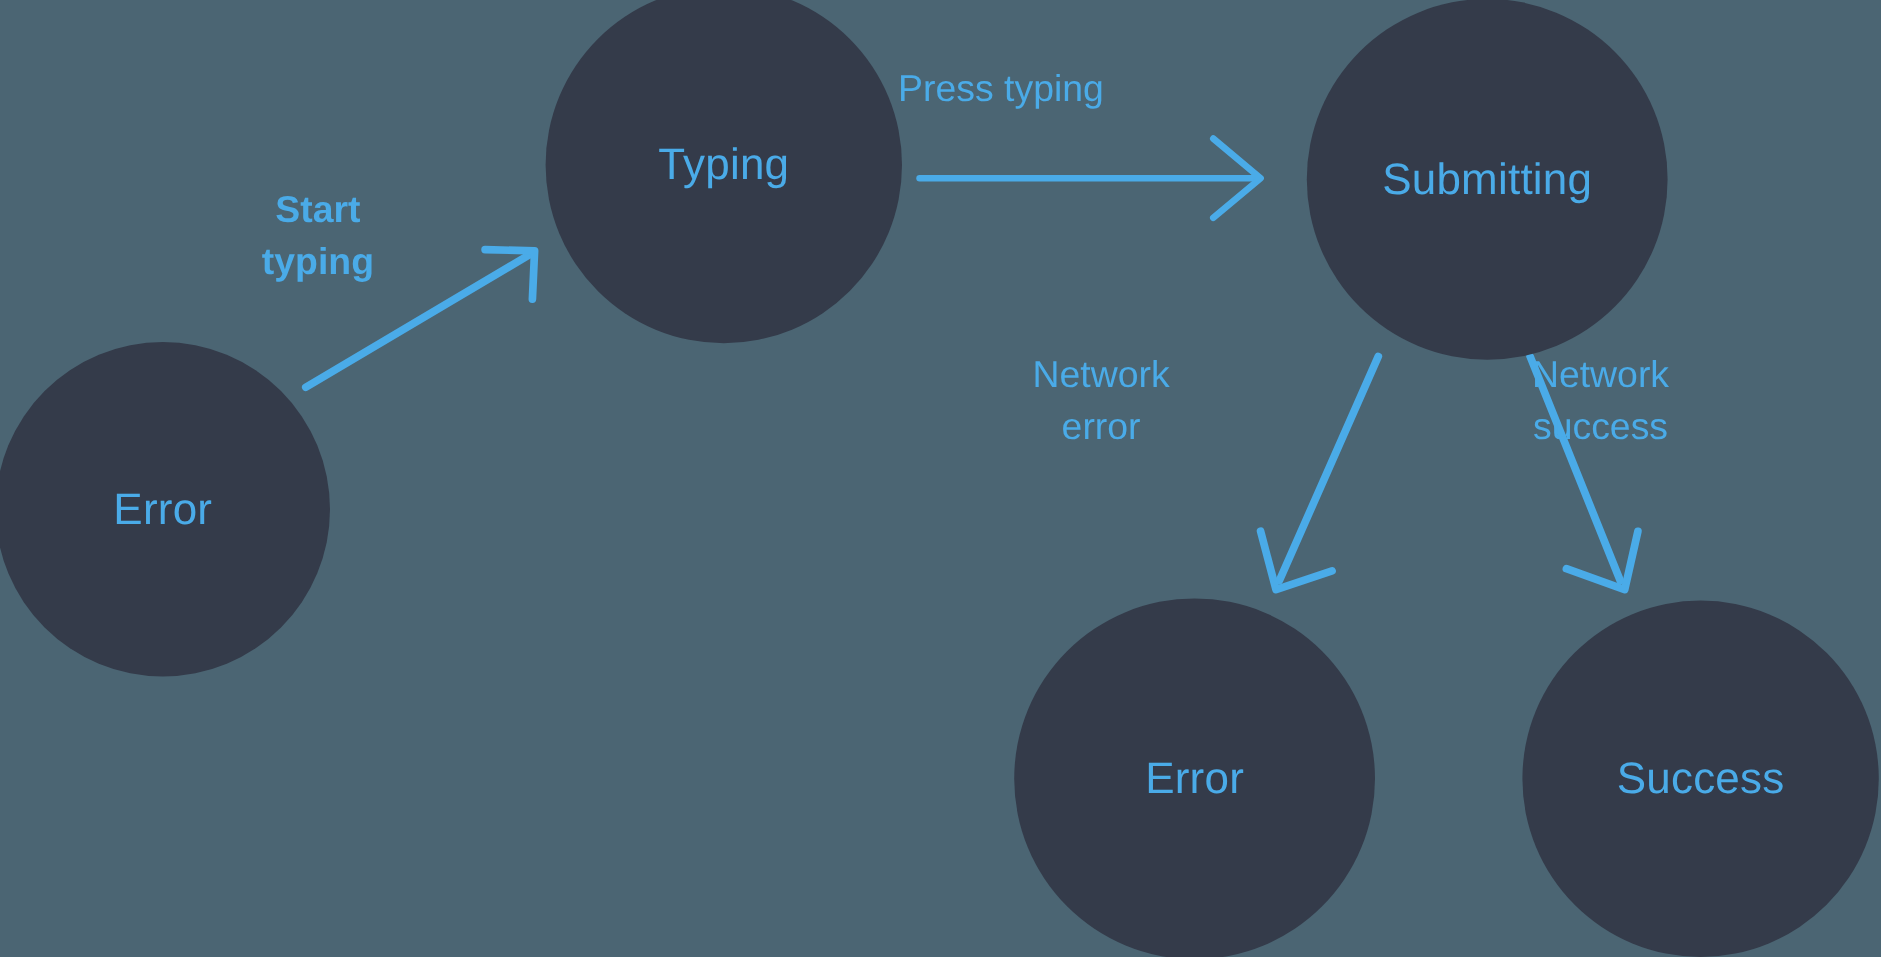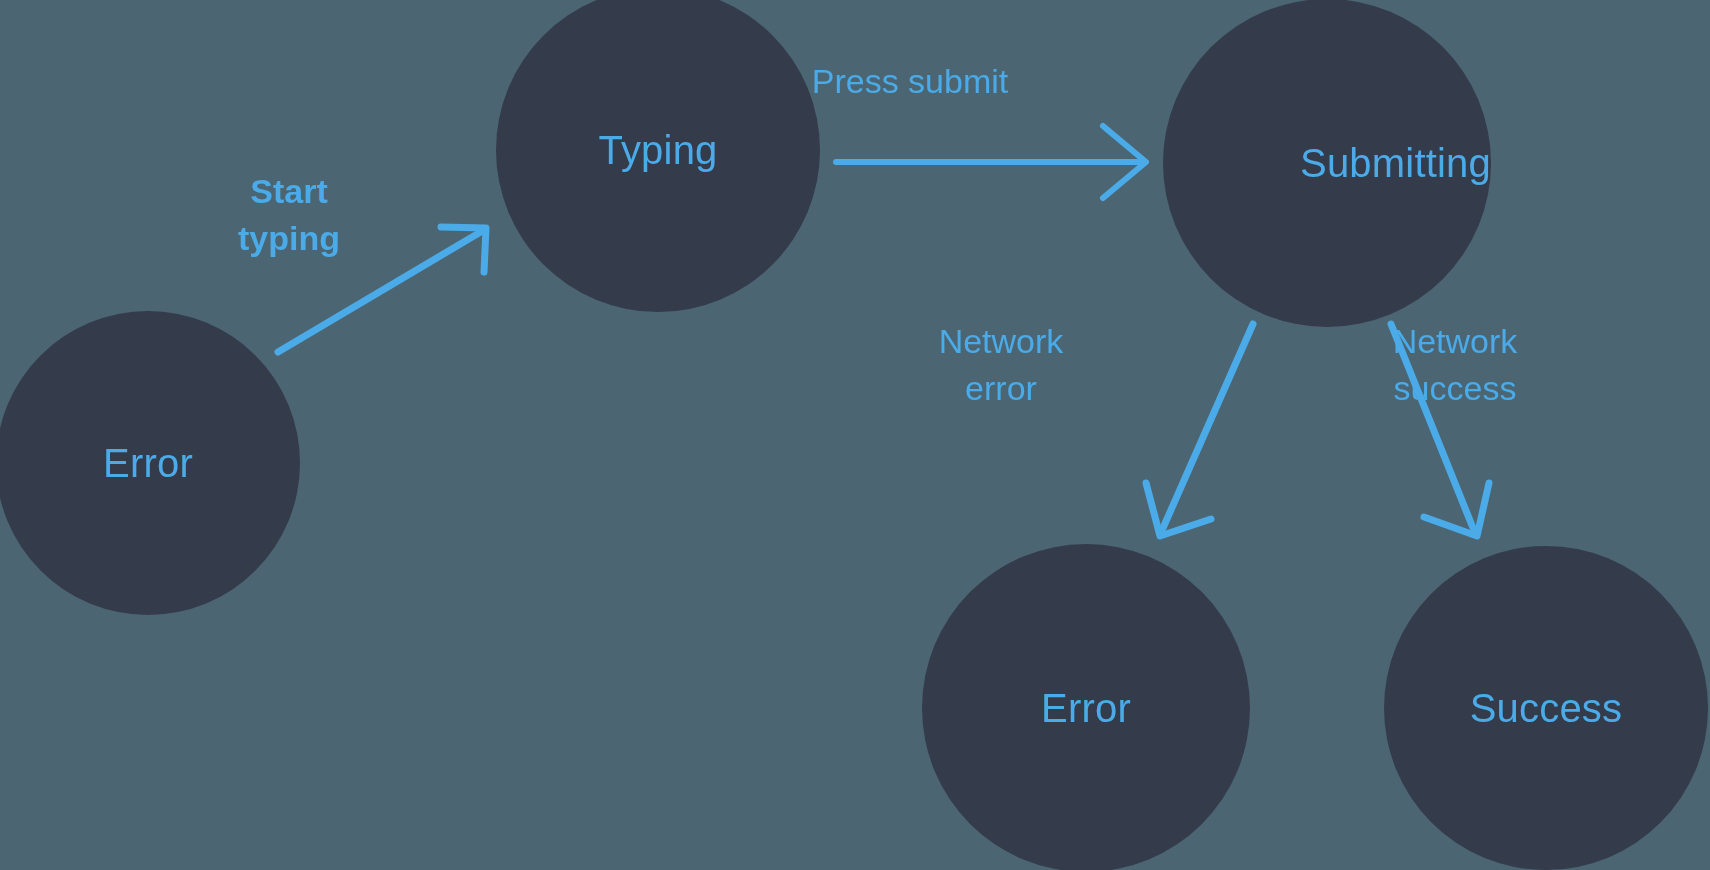--- a/index.html
+++ b/index.html
@@ -106,36 +106,36 @@
   </svg>
 
   <div class="node" style="left:-4px; top:311px; width:304px; height:304px;">
     <span class="node-label">Error</span>
   </div>
 
   <div class="node" style="left:496px; top:-12px; width:324px; height:324px;">
     <span class="node-label">Typing</span>
   </div>
 
-  <div class="node" style="left:1163px; top:-1px; width:328px; height:328px;justify-content:flex-end;">
+  <div class="node" style="left:1188px; top:-1px; width:328px; height:328px;">
     <span class="node-label">Submitting</span>
   </div>
 
   <div class="node" style="left:922px; top:544px; width:328px; height:328px;">
     <span class="node-label">Error</span>
   </div>
 
   <div class="node" style="left:1384px; top:546px; width:324px; height:324px;">
     <span class="node-label">Success</span>
   </div>
 
   <div class="edge-label bold" id="lbl-start-typing">Start
 typing</div>
 
-  <div class="edge-label" id="lbl-press-submit">Press submit</div>
+  <div class="edge-label" id="lbl-press-submit">Press typing</div>
 
   <div class="edge-label" id="lbl-network-error">Network
 error</div>
 
   <div class="edge-label" id="lbl-network-success">Network
 success</div>
 
 </div>
 
 </body></html>

